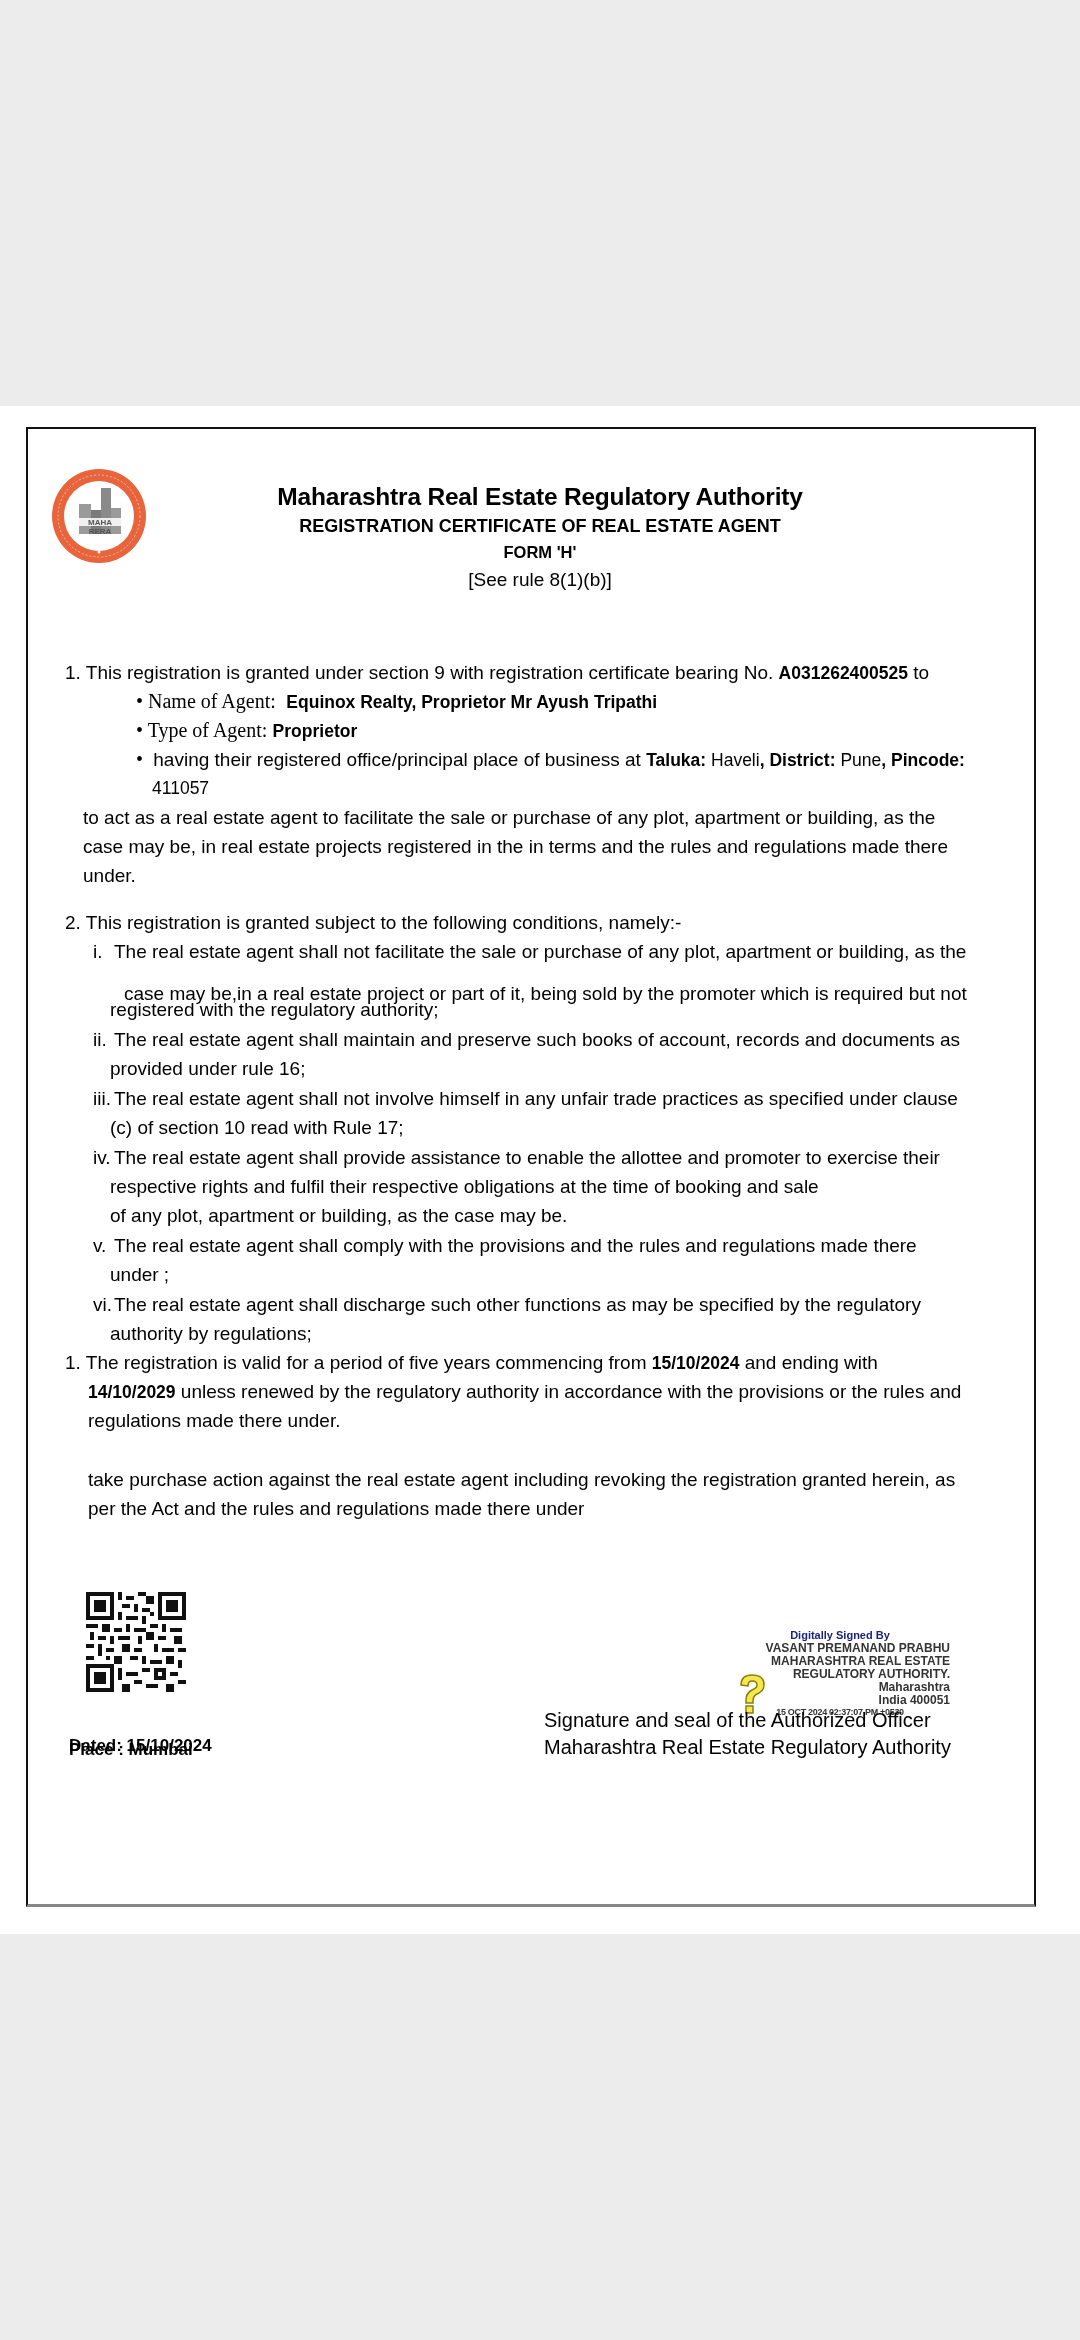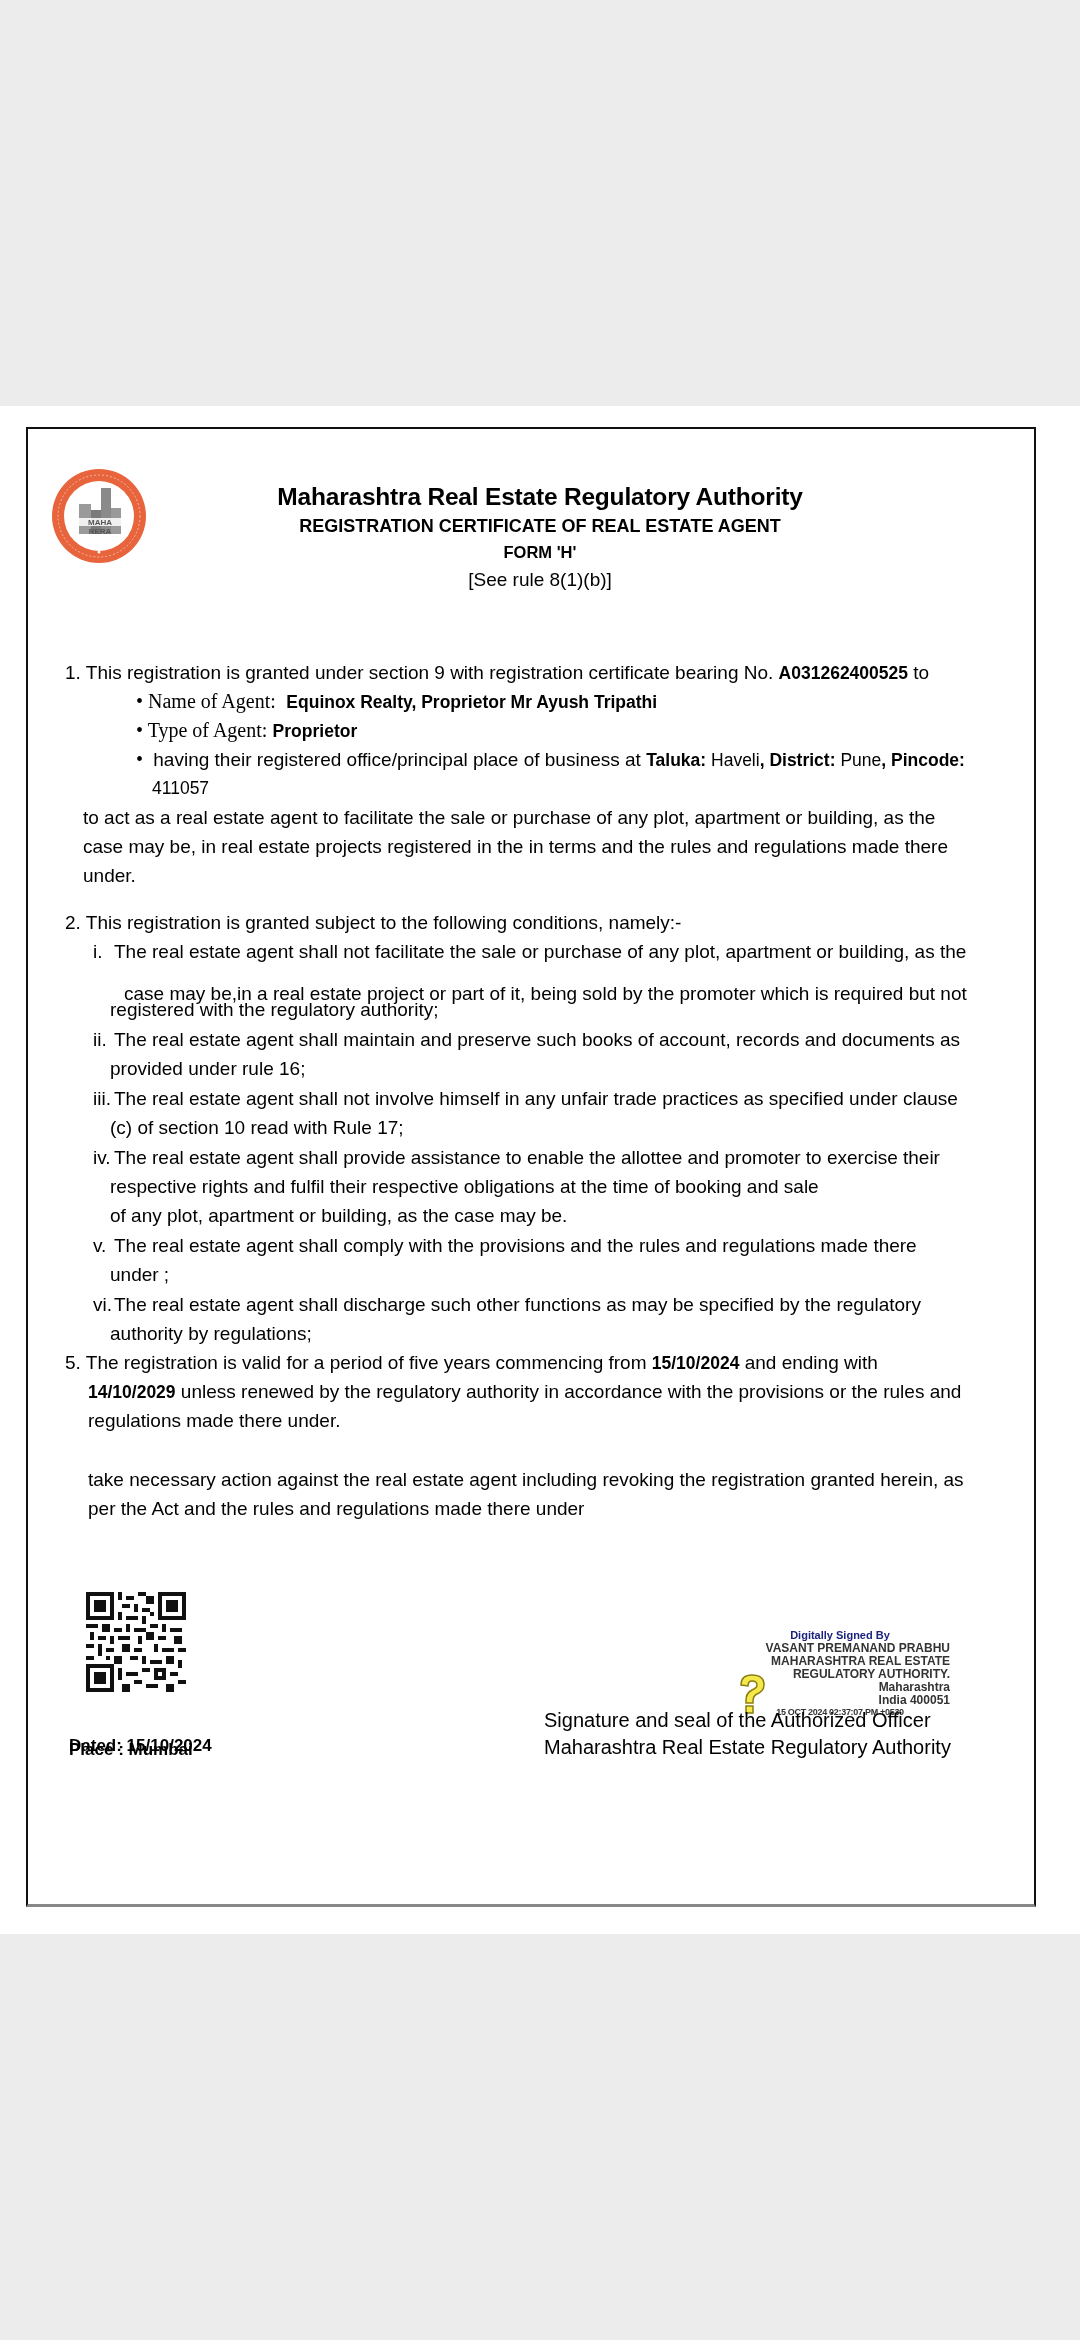--- a/index.html
+++ b/index.html
@@ -97,28 +97,28 @@
 
   <div class="line" style="left:93px; top:829px;">v.</div>
   <div class="line" style="left:114px; top:829px;">The real estate agent shall comply with the provisions and the rules and regulations made there</div>
   <div class="line" style="left:110px; top:858px;">under ;</div>
 
   <div class="line" style="left:93px; top:888px;">vi.</div>
   <div class="line" style="left:114px; top:888px;">The real estate agent shall discharge such other functions as may be specified by the regulatory</div>
   <div class="line" style="left:110px; top:917px;">authority by regulations;</div>
 
   <div class="line" style="left:65px; top:946px;">
-    <span>5. The registration is valid for a period of five years commencing from </span><span class="sm-b">15/10/2024</span><span> and ending with</span>
+    <span>1. The registration is valid for a period of five years commencing from </span><span class="sm-b">15/10/2024</span><span> and ending with</span>
   </div>
   <div class="line" style="left:88px; top:975px;">
     <span class="sm-b">14/10/2029</span><span> unless renewed by the regulatory authority in accordance with the provisions or the rules and</span>
   </div>
   <div class="line" style="left:88px; top:1004px;">regulations made there under.</div>
 
-  <div class="line" style="left:88px; top:1063px;">take necessary action against the real estate agent including revoking the registration granted herein, as</div>
+  <div class="line" style="left:88px; top:1063px;">take purchase action against the real estate agent including revoking the registration granted herein, as</div>
   <div class="line" style="left:88px; top:1092px;">per the Act and the rules and regulations made there under</div>
 
   <svg class="qr" viewBox="0 0 25 25" shape-rendering="crispEdges">
     <rect width="25" height="25" fill="#fff"></rect>
     <g fill="#111">
       <rect x="0" y="0" width="7" height="7"></rect>
         <rect x="1" y="1" width="5" height="5" fill="#fff"></rect>
         <rect x="2" y="2" width="3" height="3"></rect>
       <rect x="18" y="0" width="7" height="7"></rect>
         <rect x="19" y="1" width="5" height="5" fill="#fff"></rect>

